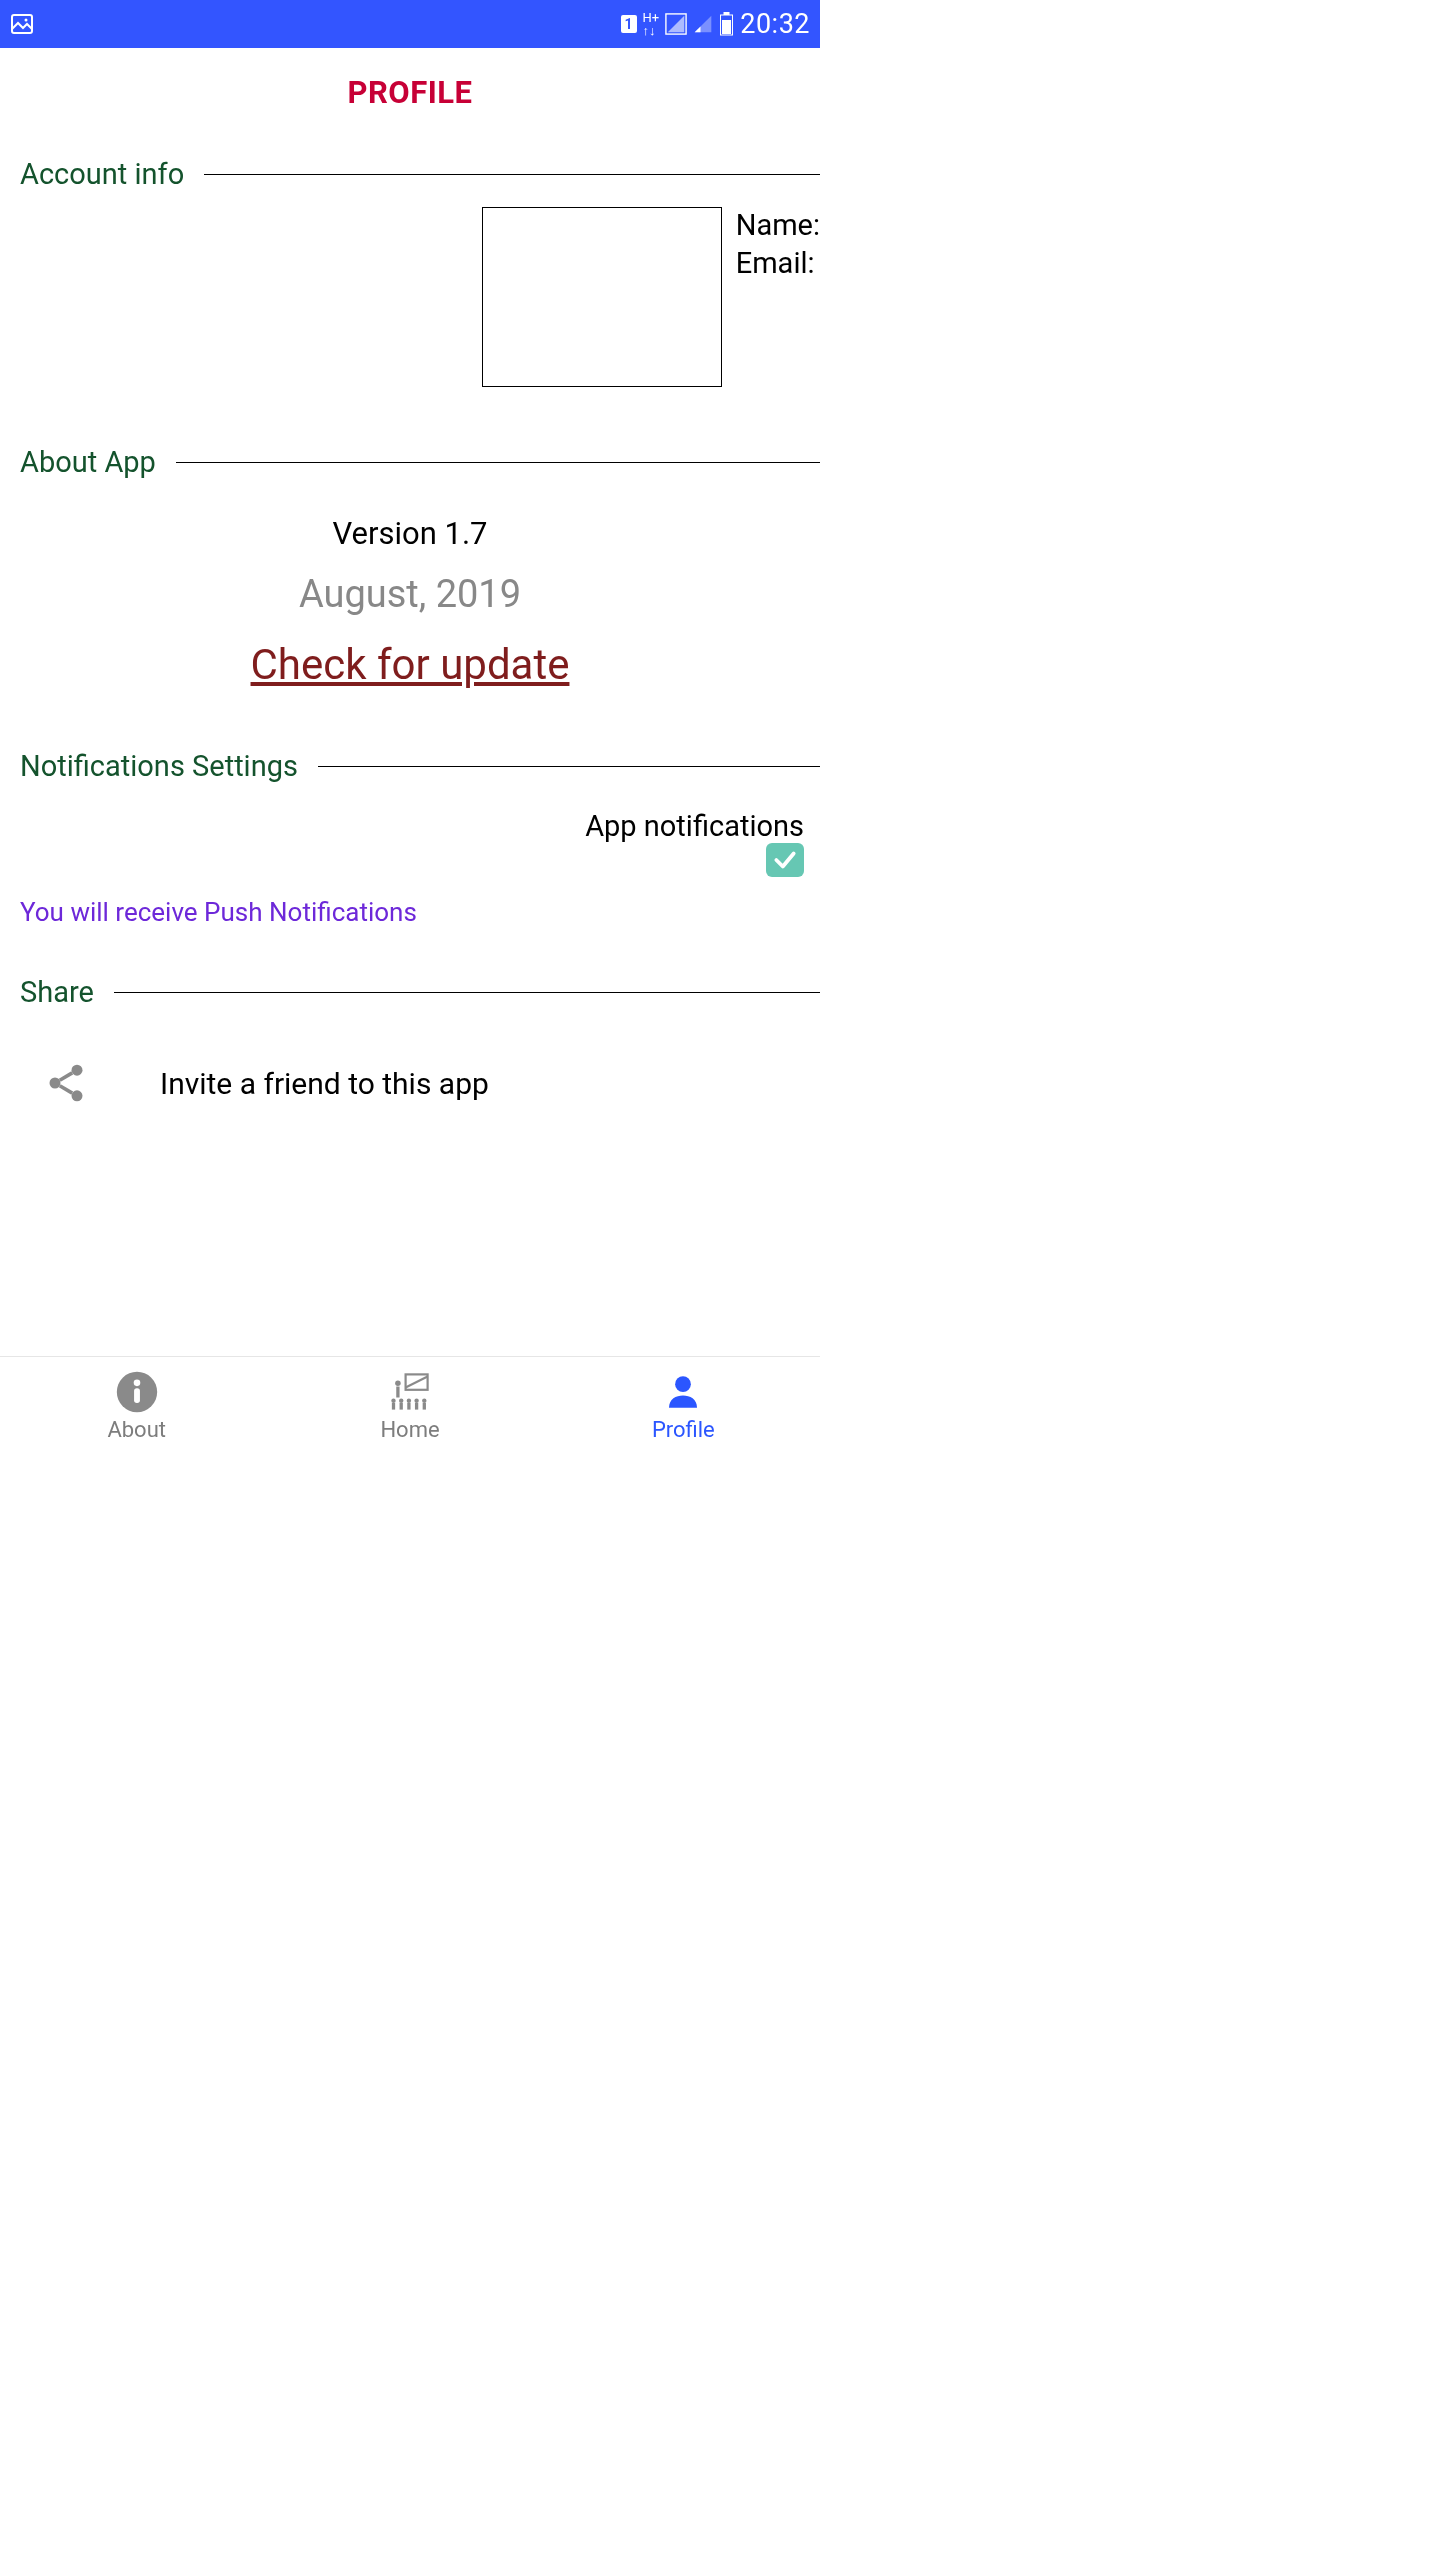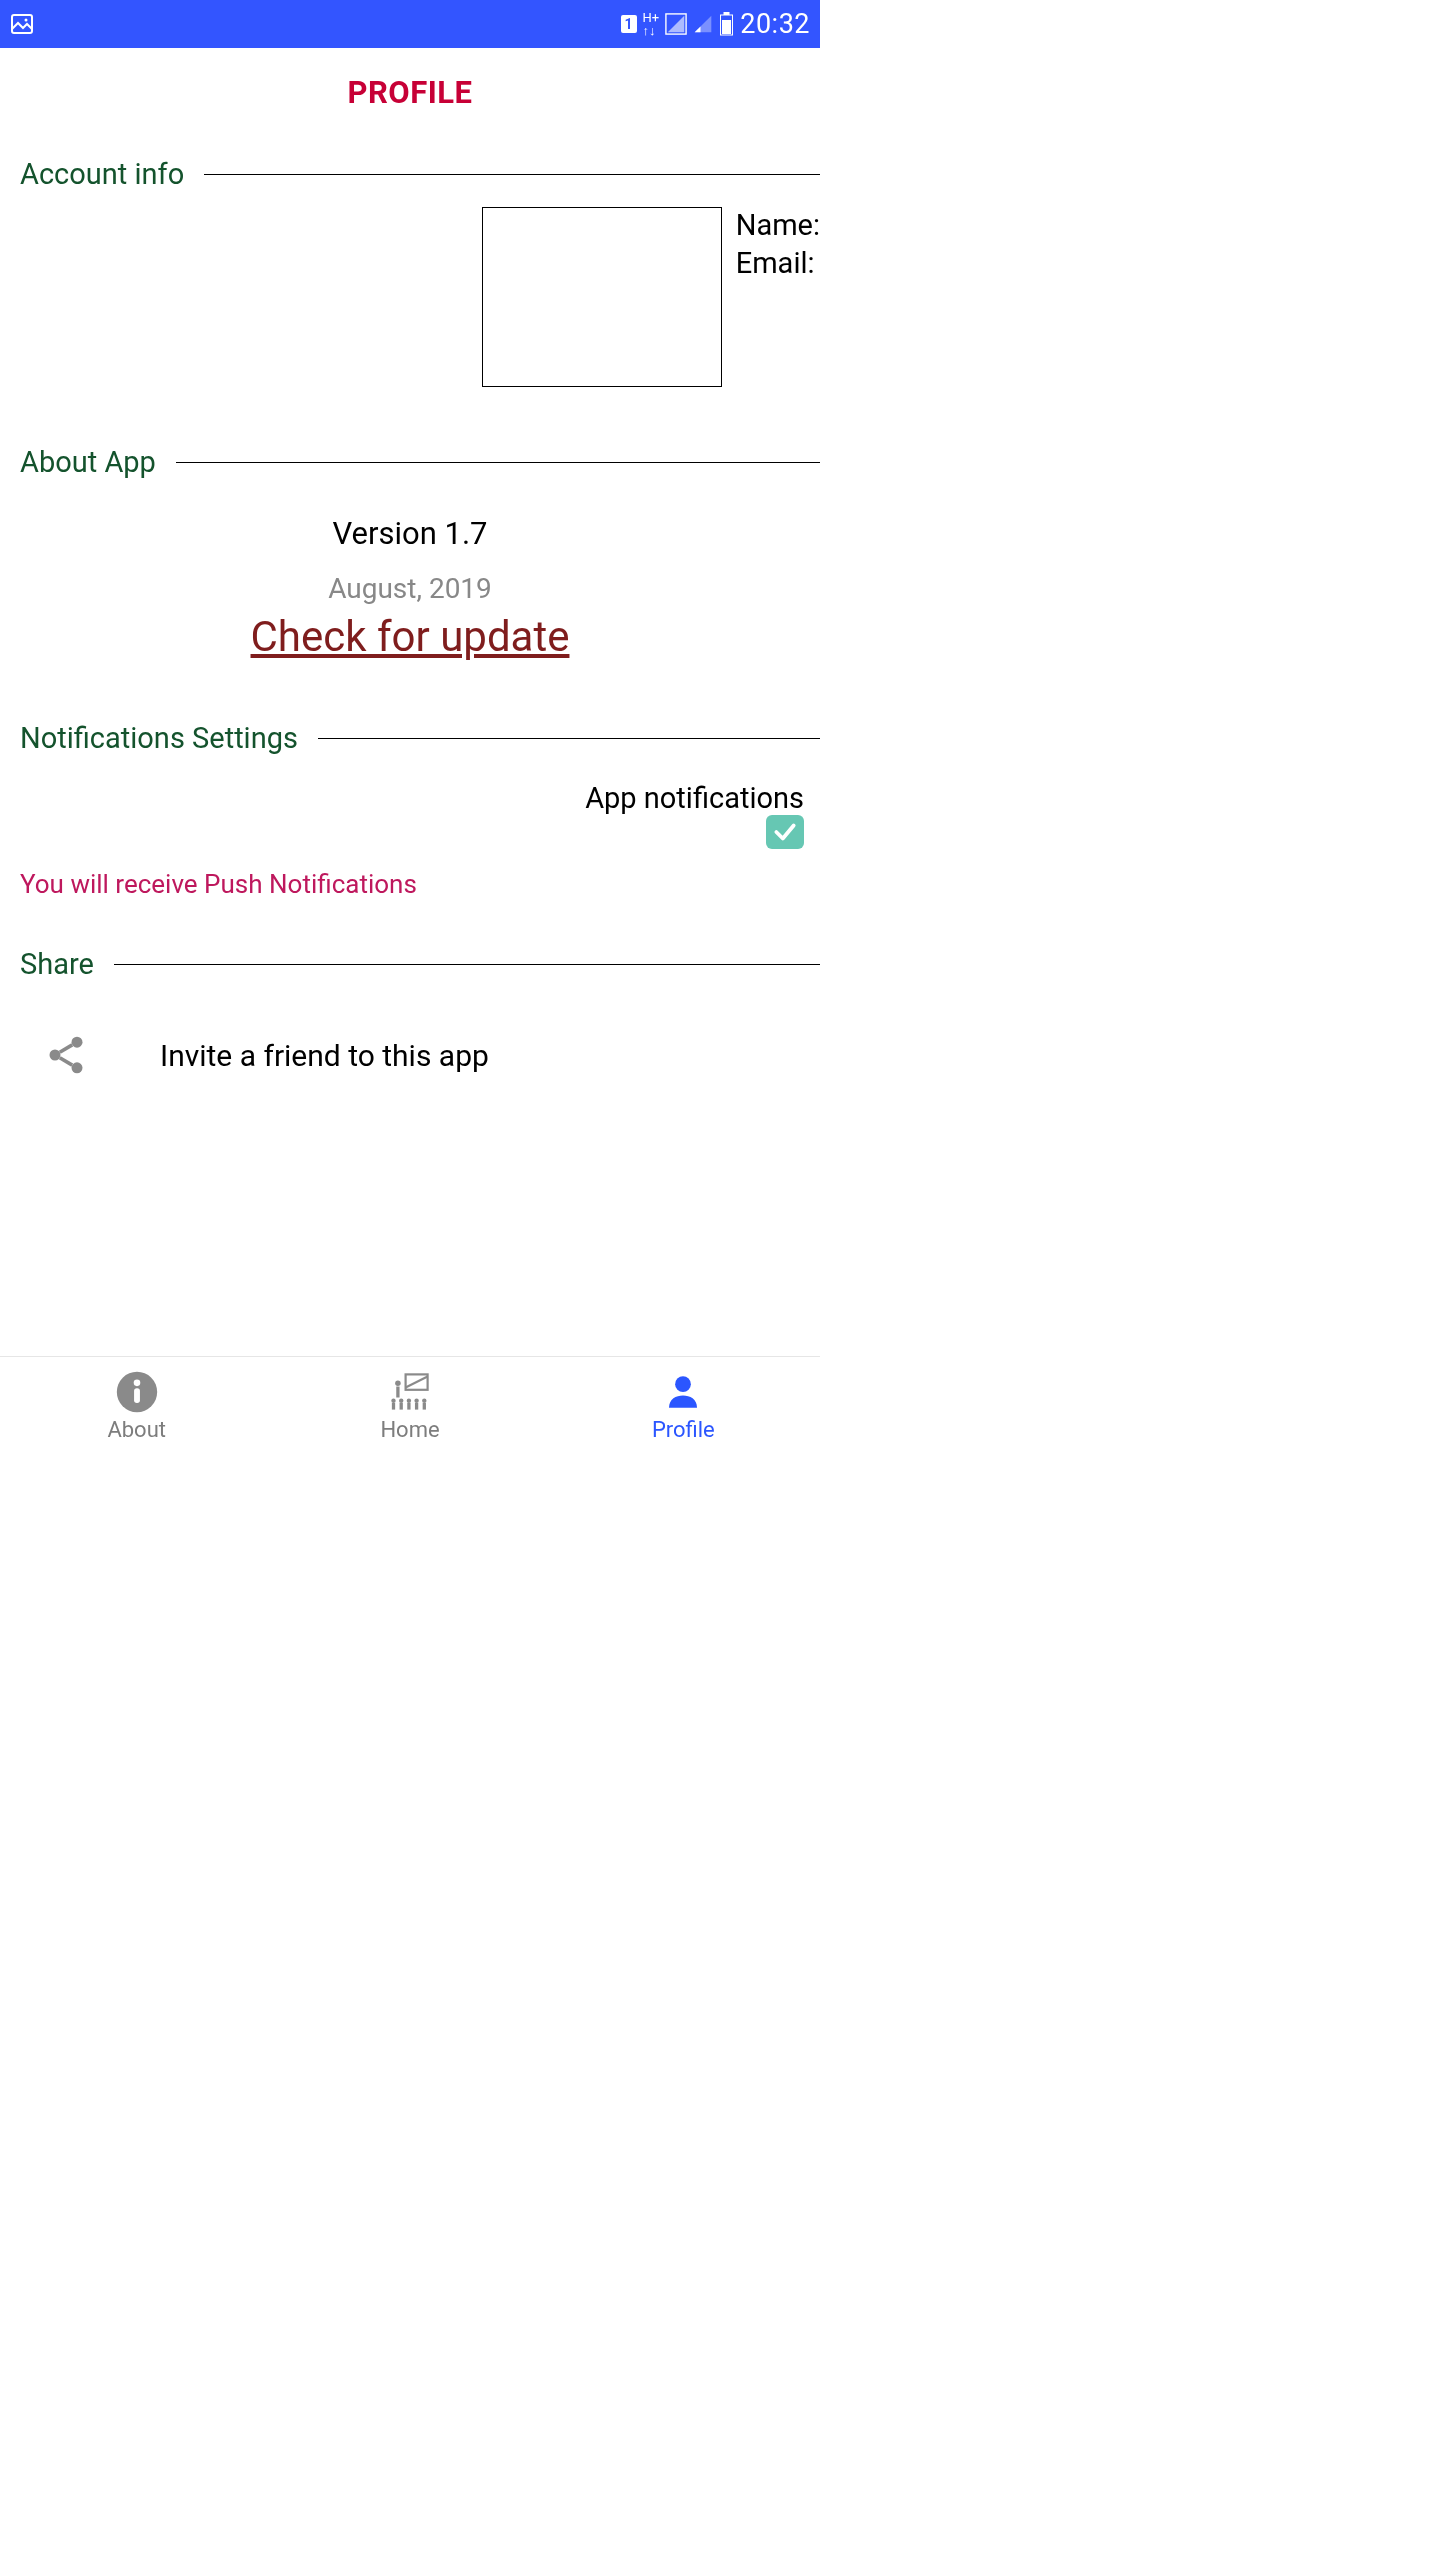--- a/index.html
+++ b/index.html
@@ -61,37 +61,37 @@
     .avatar-box {
       width: 240px;
       height: 180px;
       border: 1px solid #000;
       background: #fff;
     }
     .account-fields { font-size: 29px; line-height: 1.3; }
     
     .about-block { text-align: center; margin-bottom: 60px; }
     .version-text { font-size: 31px; font-weight: 400; margin: 36px 0 20px; }
-    .date-text { font-size: 28px; color: #888; margin-bottom: 7px; }
+    .date-text { font-size: 38px; color: #888; margin-bottom: 24px; }
     .update-link {
       color: #7f1d1d;
       font-size: 42px;
       text-decoration: underline;
       cursor: pointer;
     }
     
     .notif-row {
       display: flex;
       justify-content: space-between;
       align-items: flex-end;
       padding: 10px 16px 4px 30px;
       flex-direction: column;
     }
     .notif-label { font-size: 29px; }
-    .notif-desc { font-size: 26px; color: #be185d; padding-left: 20px; margin-top: 16px; margin-bottom: 48px; }
+    .notif-desc { font-size: 26px; color: #6d28d9; padding-left: 20px; margin-top: 16px; margin-bottom: 48px; }
     .checkbox {
       width: 38px;
       height: 34px;
       background: #66c7b3;
       border-radius: 6px;
       display: flex;
       align-items: center;
       justify-content: center;
     }
     

